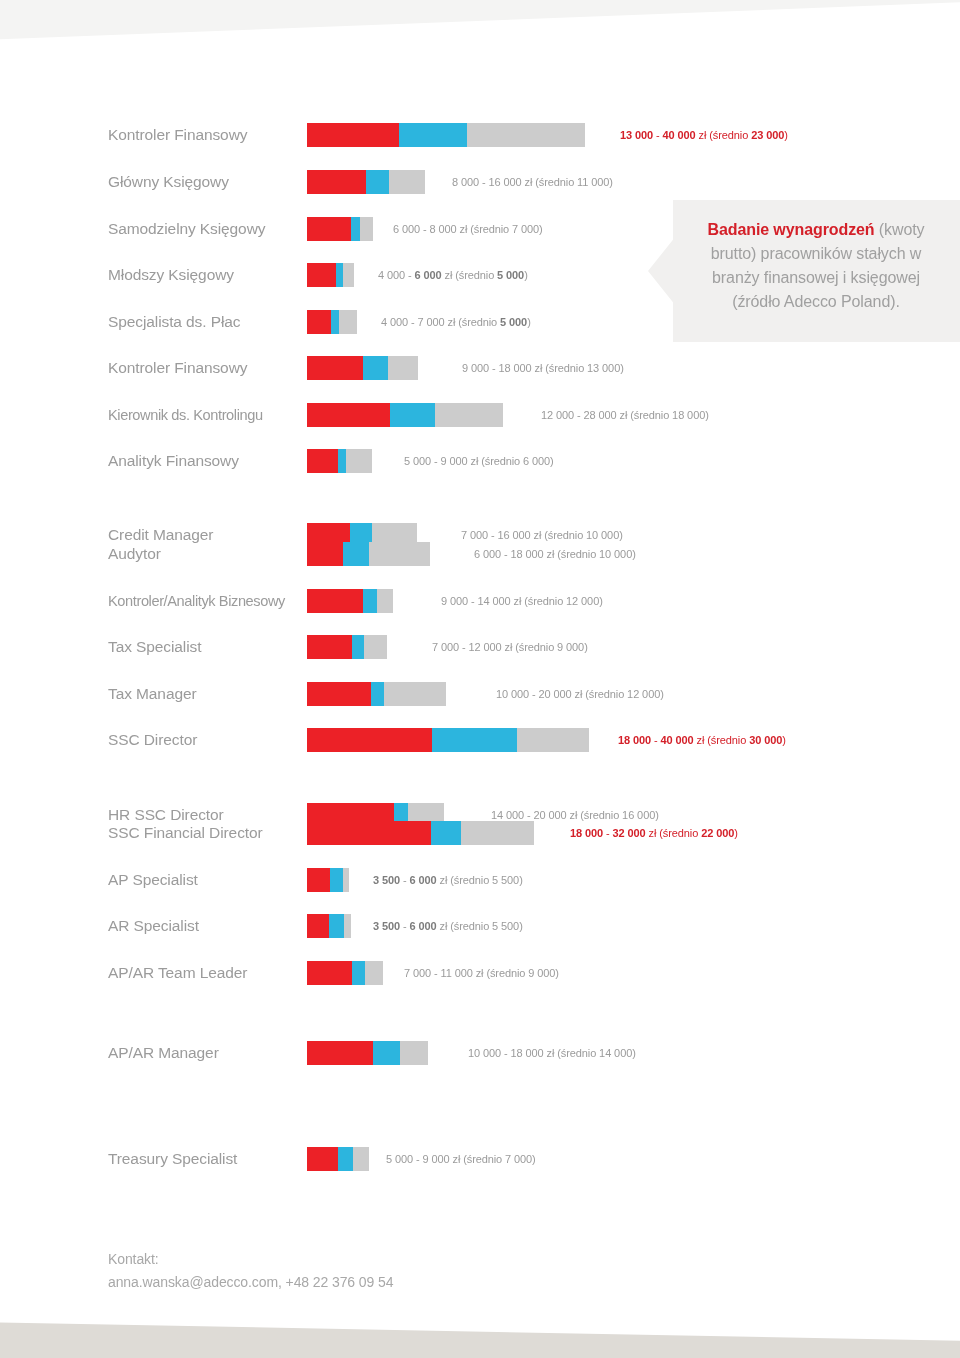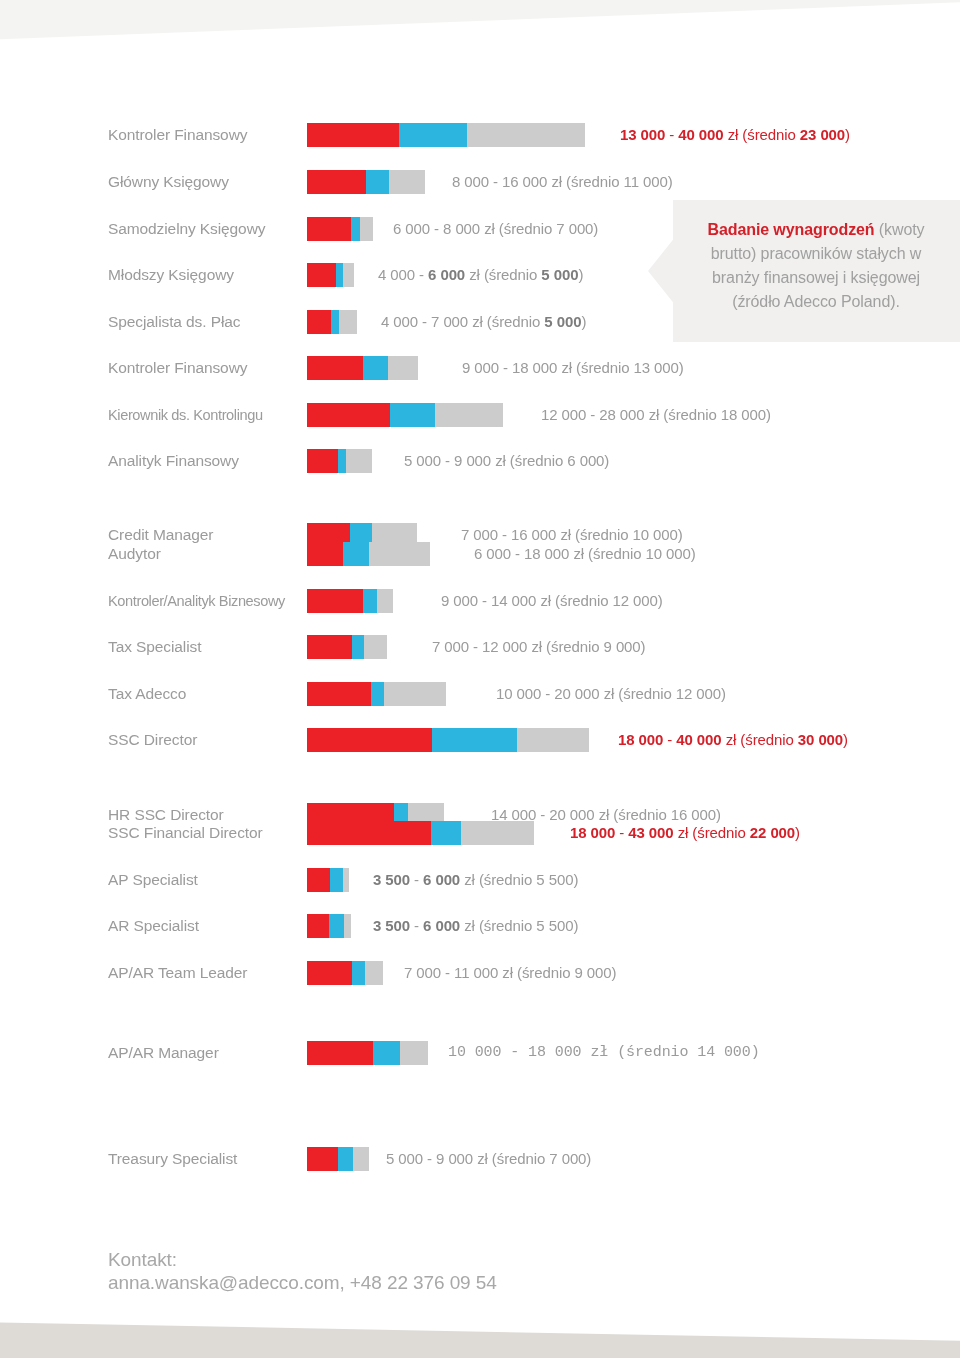--- a/index.html
+++ b/index.html
@@ -41,21 +41,21 @@
   .bar{
     position:absolute;top:3px;height:24px;left:307px;
     display:flex;
   }
   .seg{height:24px;}
   .seg.red{background:#ec2127;}
   .seg.blue{background:#2cb5de;}
   .seg.grey{background:#cccccc;}
   .amount{
     position:absolute;top:0;height:30px;line-height:30px;
-    font-size:15px;color:#9b9b9b;white-space:nowrap;
+    font-size:11px;color:#9b9b9b;white-space:nowrap;
     letter-spacing:-0.1px;
   }
   .amount b{font-weight:bold;color:#7d7d7d;}
   .amount.hl{color:#d42029;}
   .amount.hl b{color:#d42029;font-weight:bold;}
 
   
   .callout{
     position:absolute;left:648px;top:200px;width:312px;height:142px;
     z-index:3;
@@ -68,21 +68,21 @@
   .callout .txt{
     position:absolute;left:40px;top:18px;width:256px;
     text-align:center;font-size:16px;line-height:24px;color:#a0a0a0;
     letter-spacing:-0.1px;
   }
   .callout .txt b{color:#d42029;font-weight:bold;}
 
   
   .contact{
     position:absolute;left:108px;top:1248px;width:500px;z-index:3;
-    font-size:19px;line-height:23px;color:#a8a8a8;letter-spacing:-0.1px;
+    font-size:14px;line-height:23px;color:#a8a8a8;letter-spacing:-0.1px;
   }
 </style>
 </head>
 <body>
 
 <div class="band-top"></div>
 <div class="band-bottom"></div>
 
 <div class="chart" id="chart">
     <div class="row" style="top: 120px;">
@@ -187,21 +187,21 @@
     <div class="row" style="top: 632px;">
       <div class="label">Tax Specialist</div>
       <div class="bar">
         <div class="seg red" style="width: 45px;"></div>
         <div class="seg blue" style="width: 12px;"></div>
         <div class="seg grey" style="width: 23px;"></div>
       </div>
       <div class="amount" style="left: 432px;"><span>7 000 - 12 000 zł (średnio 9 000)</span></div>
     </div>
     <div class="row" style="top: 679px;">
-      <div class="label">Tax Adecco</div>
+      <div class="label">Tax Manager</div>
       <div class="bar">
         <div class="seg red" style="width: 64px;"></div>
         <div class="seg blue" style="width: 13px;"></div>
         <div class="seg grey" style="width: 62px;"></div>
       </div>
       <div class="amount" style="left: 496px;"><span>10 000 - 20 000 zł (średnio 12 000)</span></div>
     </div>
     <div class="row" style="top: 725px;">
       <div class="label">SSC Director</div>
       <div class="bar">
@@ -220,21 +220,21 @@
       </div>
       <div class="amount" style="left: 491px;"><span>14 000 - 20 000 zł (średnio 16 000)</span></div>
     </div>
     <div class="row" style="top: 818px;">
       <div class="label">SSC Financial Director</div>
       <div class="bar">
         <div class="seg red" style="width: 124px;"></div>
         <div class="seg blue" style="width: 30px;"></div>
         <div class="seg grey" style="width: 73px;"></div>
       </div>
-      <div class="amount hl" style="left: 570px;"><b>18 000</b><span> - </span><b>43 000</b><span> zł (średnio </span><b>22 000</b><span>)</span></div>
+      <div class="amount hl" style="left: 570px;"><b>18 000</b><span> - </span><b>32 000</b><span> zł (średnio </span><b>22 000</b><span>)</span></div>
     </div>
     <div class="row" style="top: 865px;">
       <div class="label">AP Specialist</div>
       <div class="bar">
         <div class="seg red" style="width: 23px;"></div>
         <div class="seg blue" style="width: 13px;"></div>
         <div class="seg grey" style="width: 6px;"></div>
       </div>
       <div class="amount" style="left: 373px;"><b>3 500</b><span> - </span><b>6 000</b><span> zł (średnio 5 500)</span></div>
     </div>
@@ -256,21 +256,21 @@
       </div>
       <div class="amount" style="left: 404px;"><span>7 000 - 11 000 zł (średnio 9 000)</span></div>
     </div>
     <div class="row" style="top: 1004px; margin-top: 34px;">
       <div class="label">AP/AR Manager</div>
       <div class="bar">
         <div class="seg red" style="width: 66px;"></div>
         <div class="seg blue" style="width: 27px;"></div>
         <div class="seg grey" style="width: 28px;"></div>
       </div>
-      <div class="amount" style="left: 448px; font-family: Liberation Mono, monospace;"><span>10 000 - 18 000 zł (średnio 14 000)</span></div>
+      <div class="amount" style="left: 468px;"><span>10 000 - 18 000 zł (średnio 14 000)</span></div>
     </div>
     <div class="row" style="top: 1144px;">
       <div class="label">Treasury Specialist</div>
       <div class="bar">
         <div class="seg red" style="width: 31px;"></div>
         <div class="seg blue" style="width: 15px;"></div>
         <div class="seg grey" style="width: 16px;"></div>
       </div>
       <div class="amount" style="left: 386px;"><span>5 000 - 9 000 zł (średnio 7 000)</span></div>
     </div>

